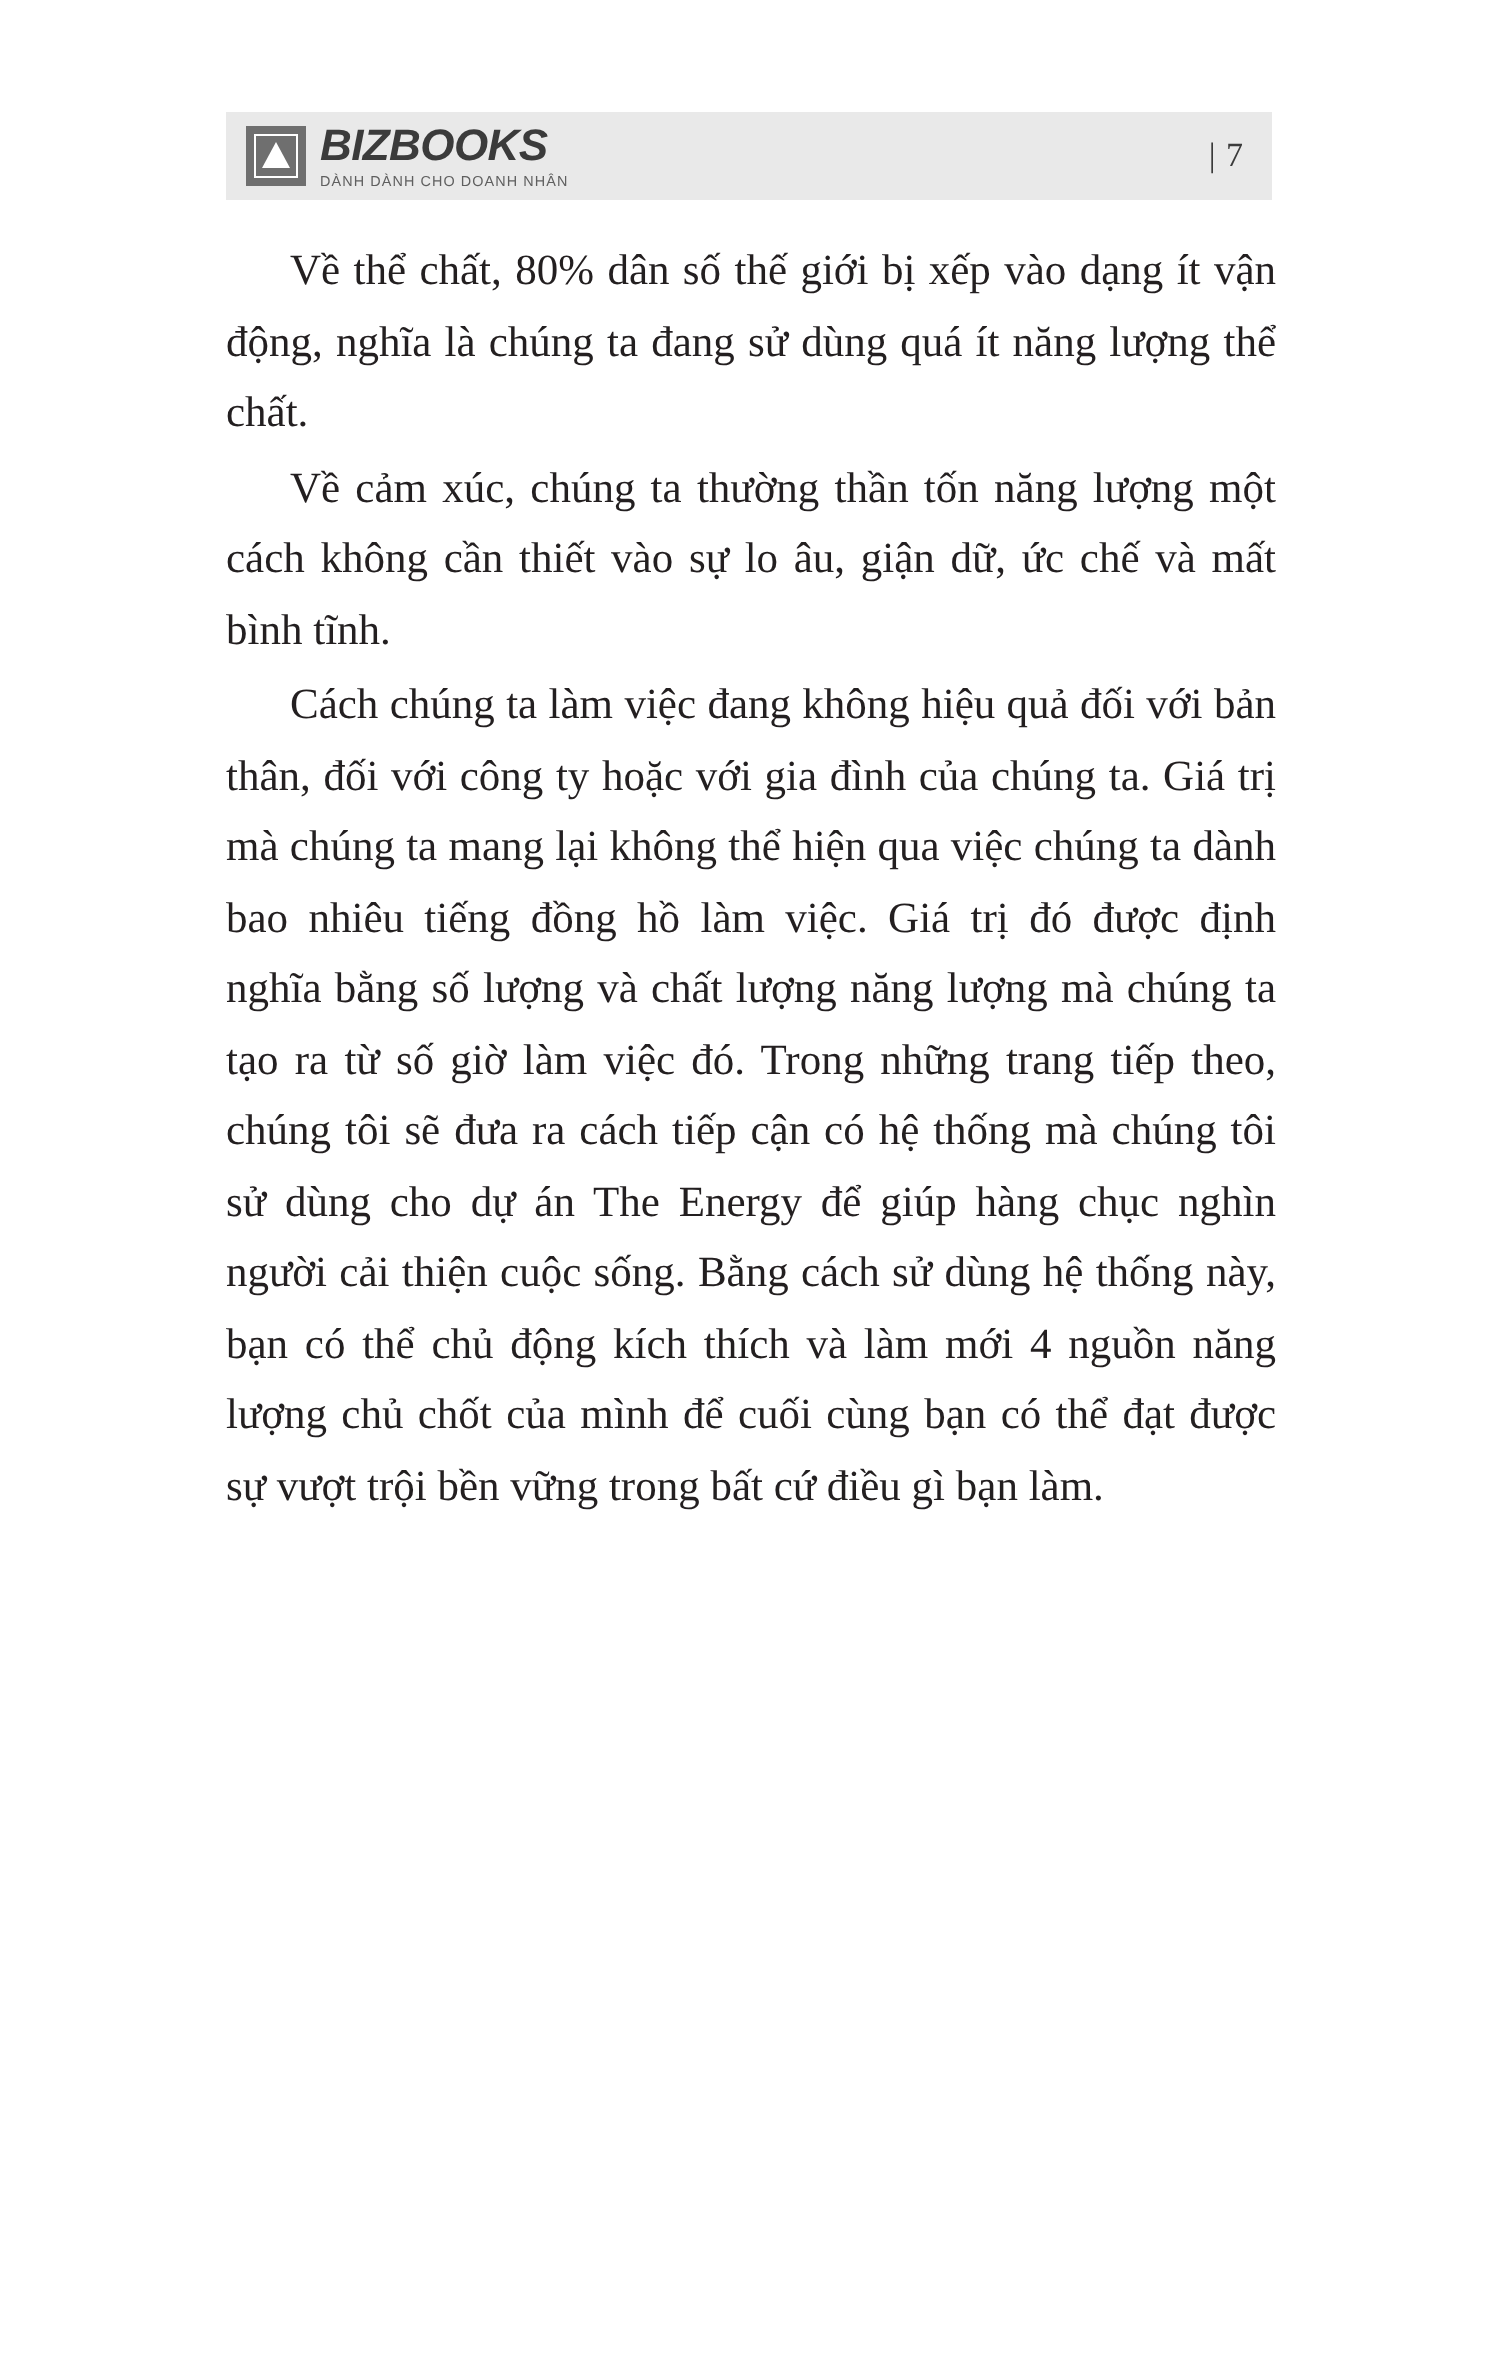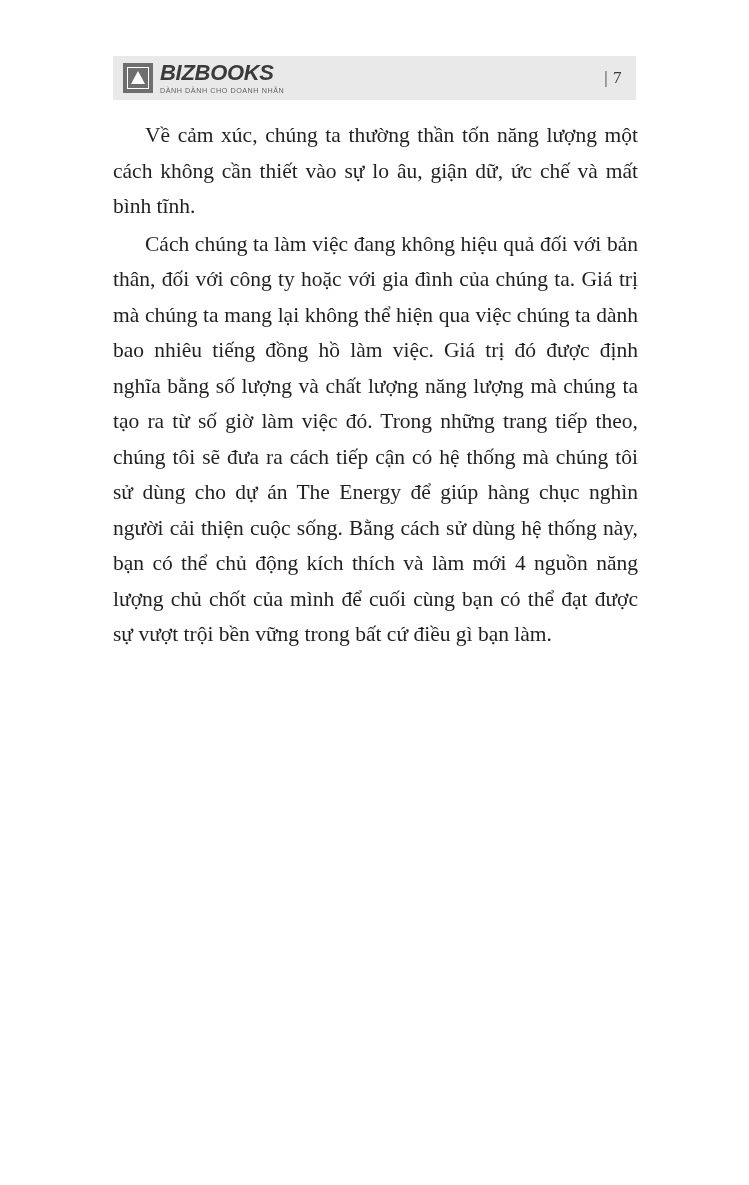--- a/index.html
+++ b/index.html
@@ -136,17 +136,18 @@
       </div>
       <div class="brand-text">
         <div class="brand-name">BIZBOOKS</div>
         <div class="brand-tag">DÀNH DÀNH CHO DOANH NHÂN</div>
       </div>
     </div>
     <div class="folio">| 7</div>
   </div>
 
   <div class="content">
+    <p class="para">Về thể chất, 80% dân số thế giới bị xếp vào dạng ít vận động, nghĩa là chúng ta đang sử dùng quá ít năng lượng thể chất.</p>
     <p class="para">Về cảm xúc, chúng ta thường thần tốn năng lượng một cách không cần thiết vào sự lo âu, giận dữ, ức chế và mất bình tĩnh.</p>
     <p class="para last">Cách chúng ta làm việc đang không hiệu quả đối với bản thân, đối với công ty hoặc với gia đình của chúng ta. Giá trị mà chúng ta mang lại không thể hiện qua việc chúng ta dành bao nhiêu tiếng đồng hồ làm việc. Giá trị đó được định nghĩa bằng số lượng và chất lượng năng lượng mà chúng ta tạo ra từ số giờ làm việc đó. Trong những trang tiếp theo, chúng tôi sẽ đưa ra cách tiếp cận có hệ thống mà chúng tôi sử dùng cho dự án The Energy để giúp hàng chục nghìn người cải thiện cuộc sống. Bằng cách sử dùng hệ thống này, bạn có thể chủ động kích thích và làm mới 4 nguồn năng lượng chủ chốt của mình để cuối cùng bạn có thể đạt được sự vượt trội bền vững trong bất cứ điều gì bạn làm.</p>
   </div>
 
 </div>
 
 </body></html>

